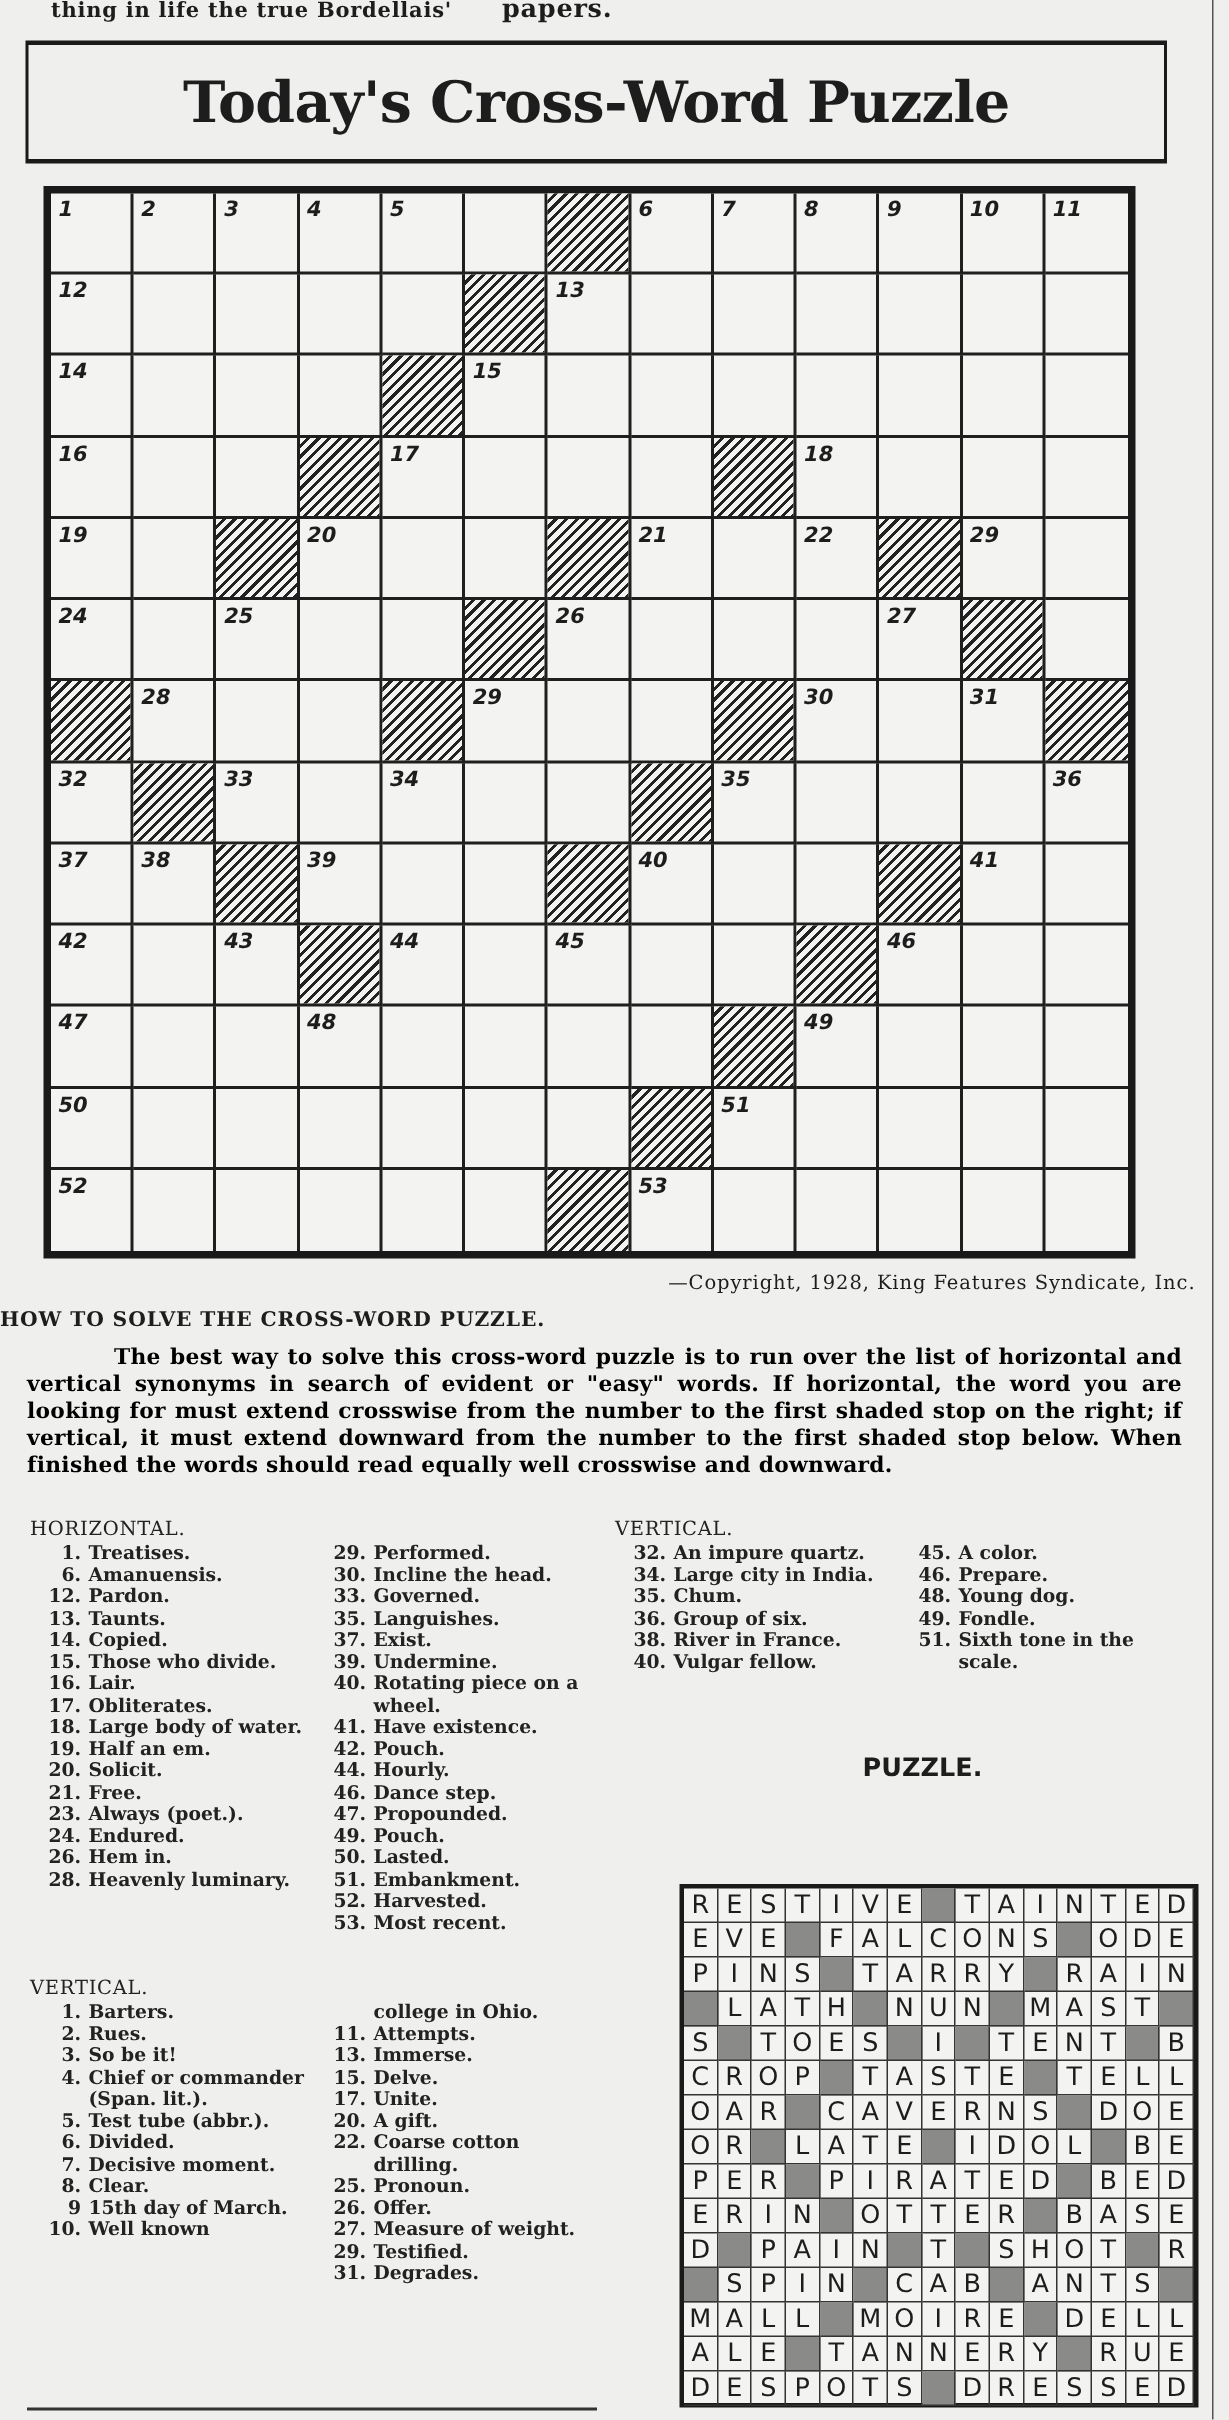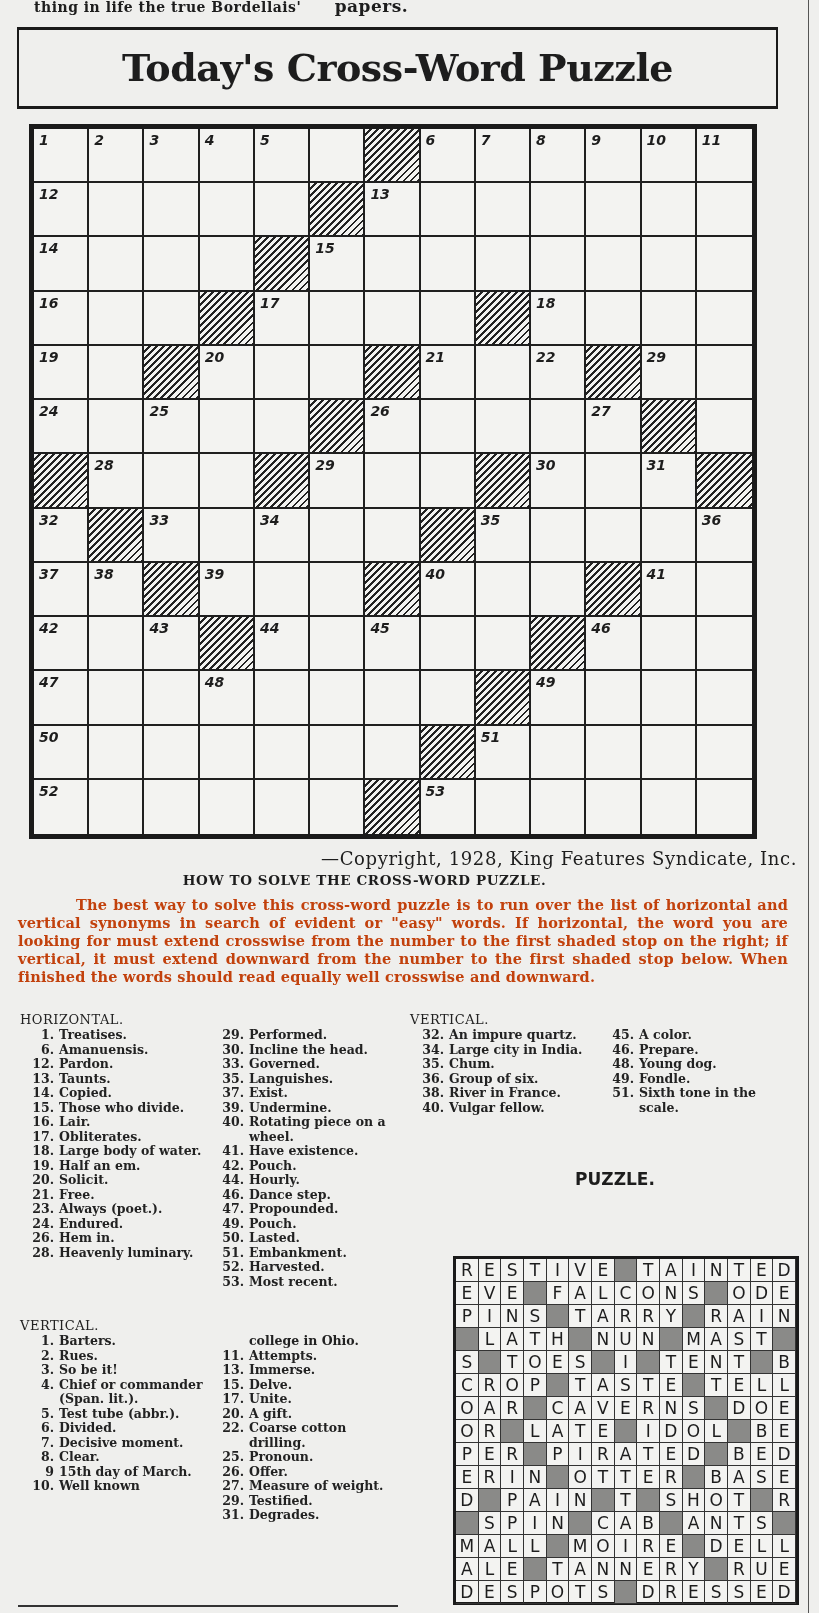--- a/index.html
+++ b/index.html
@@ -8,23 +8,23 @@
   .topline .small{font-size:17px;margin-left:28px;}
   .colrule{position:absolute;left:808px;top:0;width:1px;height:1613px;background:#555;}
   .title-box{position:absolute;left:17px;top:27px;width:757px;height:76px;border:2px solid #1a1a1a;border-top-width:3px;border-bottom-width:3px;}
   .title-box h1{margin:0;text-align:center;font-family:"DejaVu Serif",serif;font-size:38px;line-height:76px;font-weight:bold;letter-spacing:-0.5px;}
   .grid{position:absolute;left:29px;top:124px;width:728px;height:715px;border:5px solid #1a1a1a;box-sizing:border-box;display:grid;grid-template-columns:repeat(13,1fr);grid-template-rows:repeat(13,1fr);background:#f3f3f1;}
   .cell{border-right:2px solid #1f1f1f;border-bottom:2px solid #1f1f1f;position:relative;box-sizing:border-box;}
   .cell.lastcol{border-right:none;}
   .cell.lastrow{border-bottom:none;}
   .cell.shade{background:repeating-linear-gradient(135deg,#f3f3f1 0 3px,#222 3px 5px);}
   .cell .num{position:absolute;left:5px;top:3px;font-family:"DejaVu Sans",sans-serif;font-style:italic;font-size:14px;font-weight:bold;}
-  .copyright{position:absolute;right:22px;top:848px;font-size:18px;letter-spacing:0.6px;white-space:nowrap;}
-  .howto{position:absolute;left:0;width:729px;top:872px;text-align:center;font-size:13.5px;font-weight:bold;letter-spacing:0.6px;}
-  .para{position:absolute;left:18px;top:896px;width:770px;font-size:14.5px;line-height:18px;text-align:justify;text-indent:58px;font-weight:bold;color:#c2410c;letter-spacing:0.2px;}
+  .copyright{position:absolute;right:22px;top:848px;font-size:13px;letter-spacing:0.6px;white-space:nowrap;}
+  .howto{position:absolute;left:0;width:729px;top:872px;text-align:left;font-size:13.5px;font-weight:bold;letter-spacing:0.6px;}
+  .para{position:absolute;left:18px;top:896px;width:770px;font-size:14.5px;line-height:18px;text-align:justify;text-indent:58px;font-weight:bold;color:#000000;letter-spacing:0.2px;}
   .clue-col{position:absolute;font-family:"DejaVu Serif",serif;font-size:12.5px;line-height:14.5px;font-weight:bold;color:#222;}
   .sec-head{text-align:left;font-weight:normal;letter-spacing:0.5px;font-size:13px;}
   .clue{display:flex;}
   .clue .n{width:34px;text-align:right;padding-right:5px;flex:none;}
   .clue .t{flex:1;}
   .hdiv{position:absolute;left:18px;top:1605px;width:380px;height:2px;background:#333;}
   .ans-head{position:absolute;left:420px;width:390px;top:1168px;text-align:center;font-family:"DejaVu Sans",sans-serif;font-weight:bold;font-size:17px;line-height:22px;}
   .ans-grid{position:absolute;left:453px;top:1256px;width:346px;height:349px;border:3px solid #1a1a1a;box-sizing:border-box;display:grid;grid-template-columns:repeat(15,1fr);grid-template-rows:repeat(15,1fr);background:#f3f3f1;}
   .acell{border-right:1px solid #333;border-bottom:1px solid #333;box-sizing:border-box;font-family:"DejaVu Sans",sans-serif;font-size:17px;line-height:22px;text-align:center;font-weight:normal;}
   .acell.shade{background:#8a8a88;}

